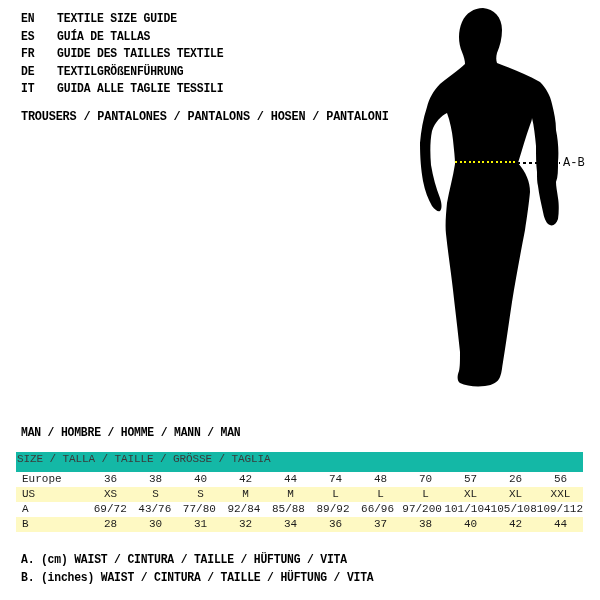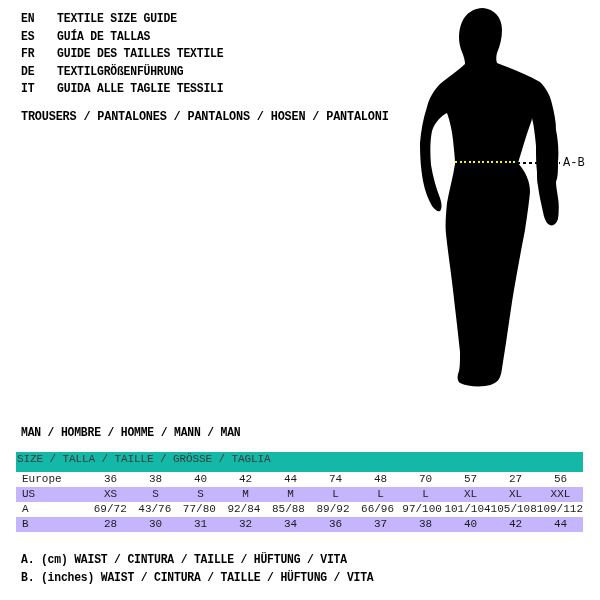--- a/index.html
+++ b/index.html
@@ -21,21 +21,21 @@
                  background:repeating-linear-gradient(90deg, #000 0 3px, transparent 3px 6px); }
   .ab-label { position:absolute; left:563px; top:156px; font-size:12px; color:#0a0a0a; }
   
   .section-title { position:absolute; left:21px; top:426px; font-weight:bold; font-size:12px;
                    letter-spacing:-0.2px; white-space:nowrap; transform:scaleX(0.95); transform-origin:left top; }
   
   .size-table { position:absolute; left:16px; top:452px; width:567px; font-size:11px; }
   .thead { background:#14b8a6; color:#3a3a3a; height:20px; line-height:15px; padding-left:1px;
            letter-spacing:-0.1px; white-space:nowrap; }
   .trow { display:flex; height:15px; line-height:15px; color:#1c1c1c; }
-  .trow.alt { background:#c4b5fd; }
+  .trow.alt { background:#fef9c3; }
   .tlabel { width:72px; flex:0 0 72px; padding-left:6px; box-sizing:border-box; }
   .tcell { flex:1; text-align:center; }
   
   .footnotes { position:absolute; left:21px; top:552px; transform:scaleX(0.95); transform-origin:left top; }
   .footnote { font-weight:bold; font-size:12px; line-height:17.6px; letter-spacing:-0.2px; white-space:nowrap; }
 </style>
 </head>
 <body>
 
 <div class="canvas">
@@ -130,21 +130,21 @@
       <span class="tlabel">Europe</span>
       <span class="tcell">36</span>
       <span class="tcell">38</span>
       <span class="tcell">40</span>
       <span class="tcell">42</span>
       <span class="tcell">44</span>
       <span class="tcell">74</span>
       <span class="tcell">48</span>
       <span class="tcell">70</span>
       <span class="tcell">57</span>
-      <span class="tcell">27</span>
+      <span class="tcell">26</span>
       <span class="tcell">56</span>
     </div>
 
     <div class="trow alt">
       <span class="tlabel">US</span>
       <span class="tcell">XS</span>
       <span class="tcell">S</span>
       <span class="tcell">S</span>
       <span class="tcell">M</span>
       <span class="tcell">M</span>
@@ -158,21 +158,21 @@
 
     <div class="trow">
       <span class="tlabel">A</span>
       <span class="tcell">69/72</span>
       <span class="tcell">43/76</span>
       <span class="tcell">77/80</span>
       <span class="tcell">92/84</span>
       <span class="tcell">85/88</span>
       <span class="tcell">89/92</span>
       <span class="tcell">66/96</span>
-      <span class="tcell">97/100</span>
+      <span class="tcell">97/200</span>
       <span class="tcell">101/104</span>
       <span class="tcell">105/108</span>
       <span class="tcell">109/112</span>
     </div>
 
     <div class="trow alt">
       <span class="tlabel">B</span>
       <span class="tcell">28</span>
       <span class="tcell">30</span>
       <span class="tcell">31</span>

